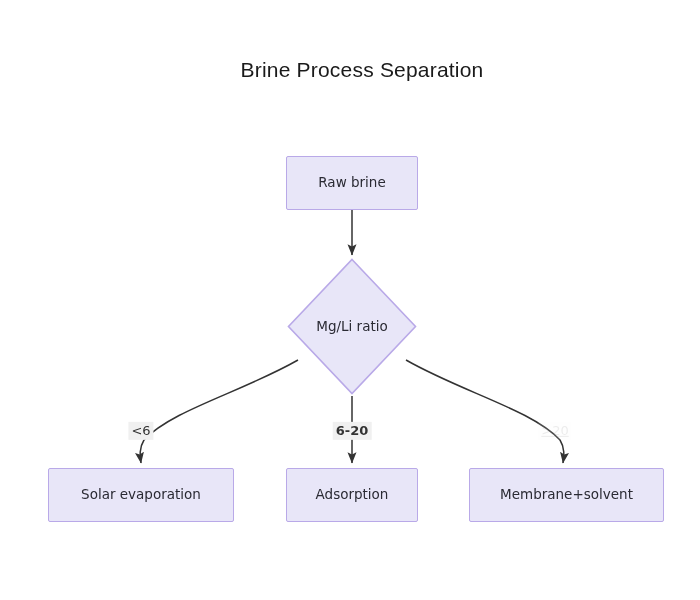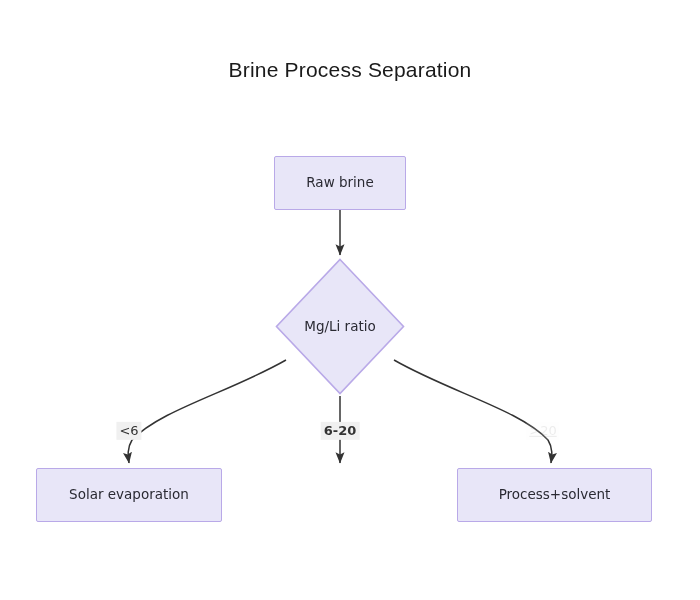--- a/index.html
+++ b/index.html
@@ -11,21 +11,21 @@
     width: 700px;
     height: 600px;
     position: relative;
     overflow: hidden;
     font-family: "DejaVu Sans", sans-serif;
     -webkit-font-smoothing: antialiased;
   }
 
   #canvas {
     position: absolute;
-    left: 0;
+    left: 12px;
     top: 0;
     width: 579px;
     height: 600px;
   }
 
   
   .chart-title {
     position: absolute;
     left: 0;
     top: 58px;
@@ -136,23 +136,26 @@
     <svg class="diamond-shape" viewBox="0 0 130 137" preserveAspectRatio="none" xmlns="http://www.w3.org/2000/svg">
       <polygon points="65,1.5 128.5,68.5 65,135.5 1.5,68.5" fill="#e8e6f8" stroke="#b9a9e8" stroke-width="1.6"></polygon>
     </svg>
     <span class="node-label">Mg/Li ratio</span>
   </div>
 
   <div class="node node-rect" style="left:36px; top:468px; width:186px; height:54px;">
     <span class="node-label">Solar evaporation</span>
   </div>
 
+  <div class="node node-rect" style="left:274px; top:468px; width:132px; height:54px;">
+    <span class="node-label">Adsorption</span>
+  </div>
 
   <div class="node node-rect" style="left:457px; top:468px; width:195px; height:54px;">
-    <span class="node-label">Process+solvent</span>
+    <span class="node-label">Membrane+solvent</span>
   </div>
 
   <div class="edge-label" style="left:129px; top:431px;">&lt;6</div>
 
   <div class="edge-label" style="left:340px; top:431px;font-weight:bold;">6-20</div>
 
   <div class="edge-label faint" style="left:543px; top:431px;">&gt;20</div>
 
 </div>
 

